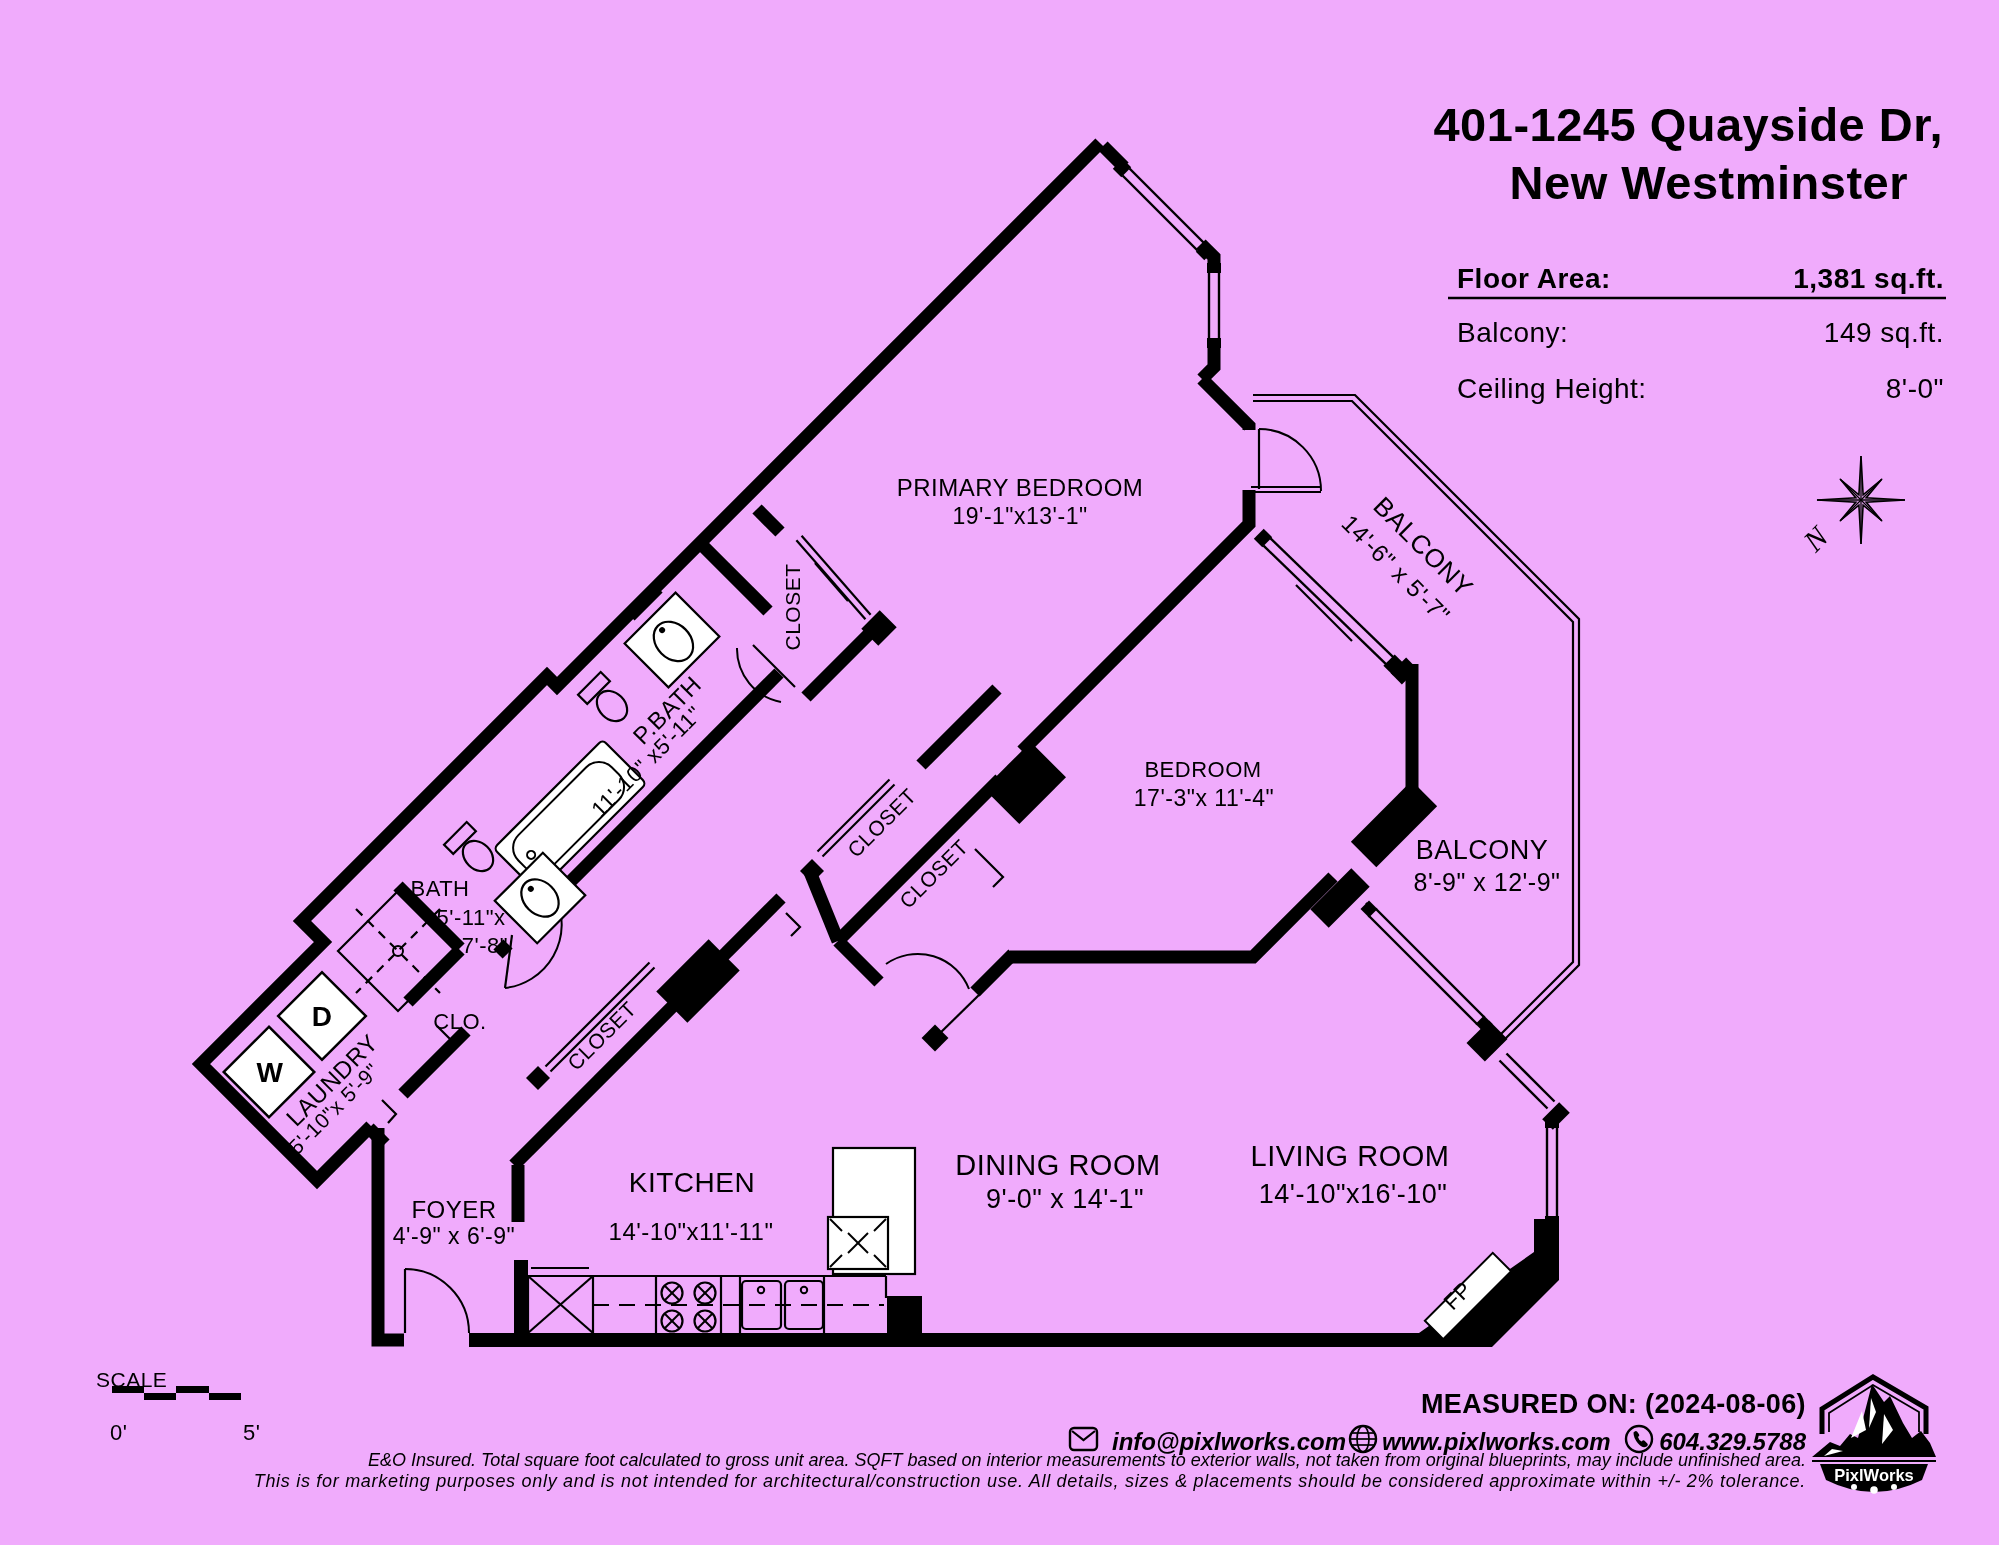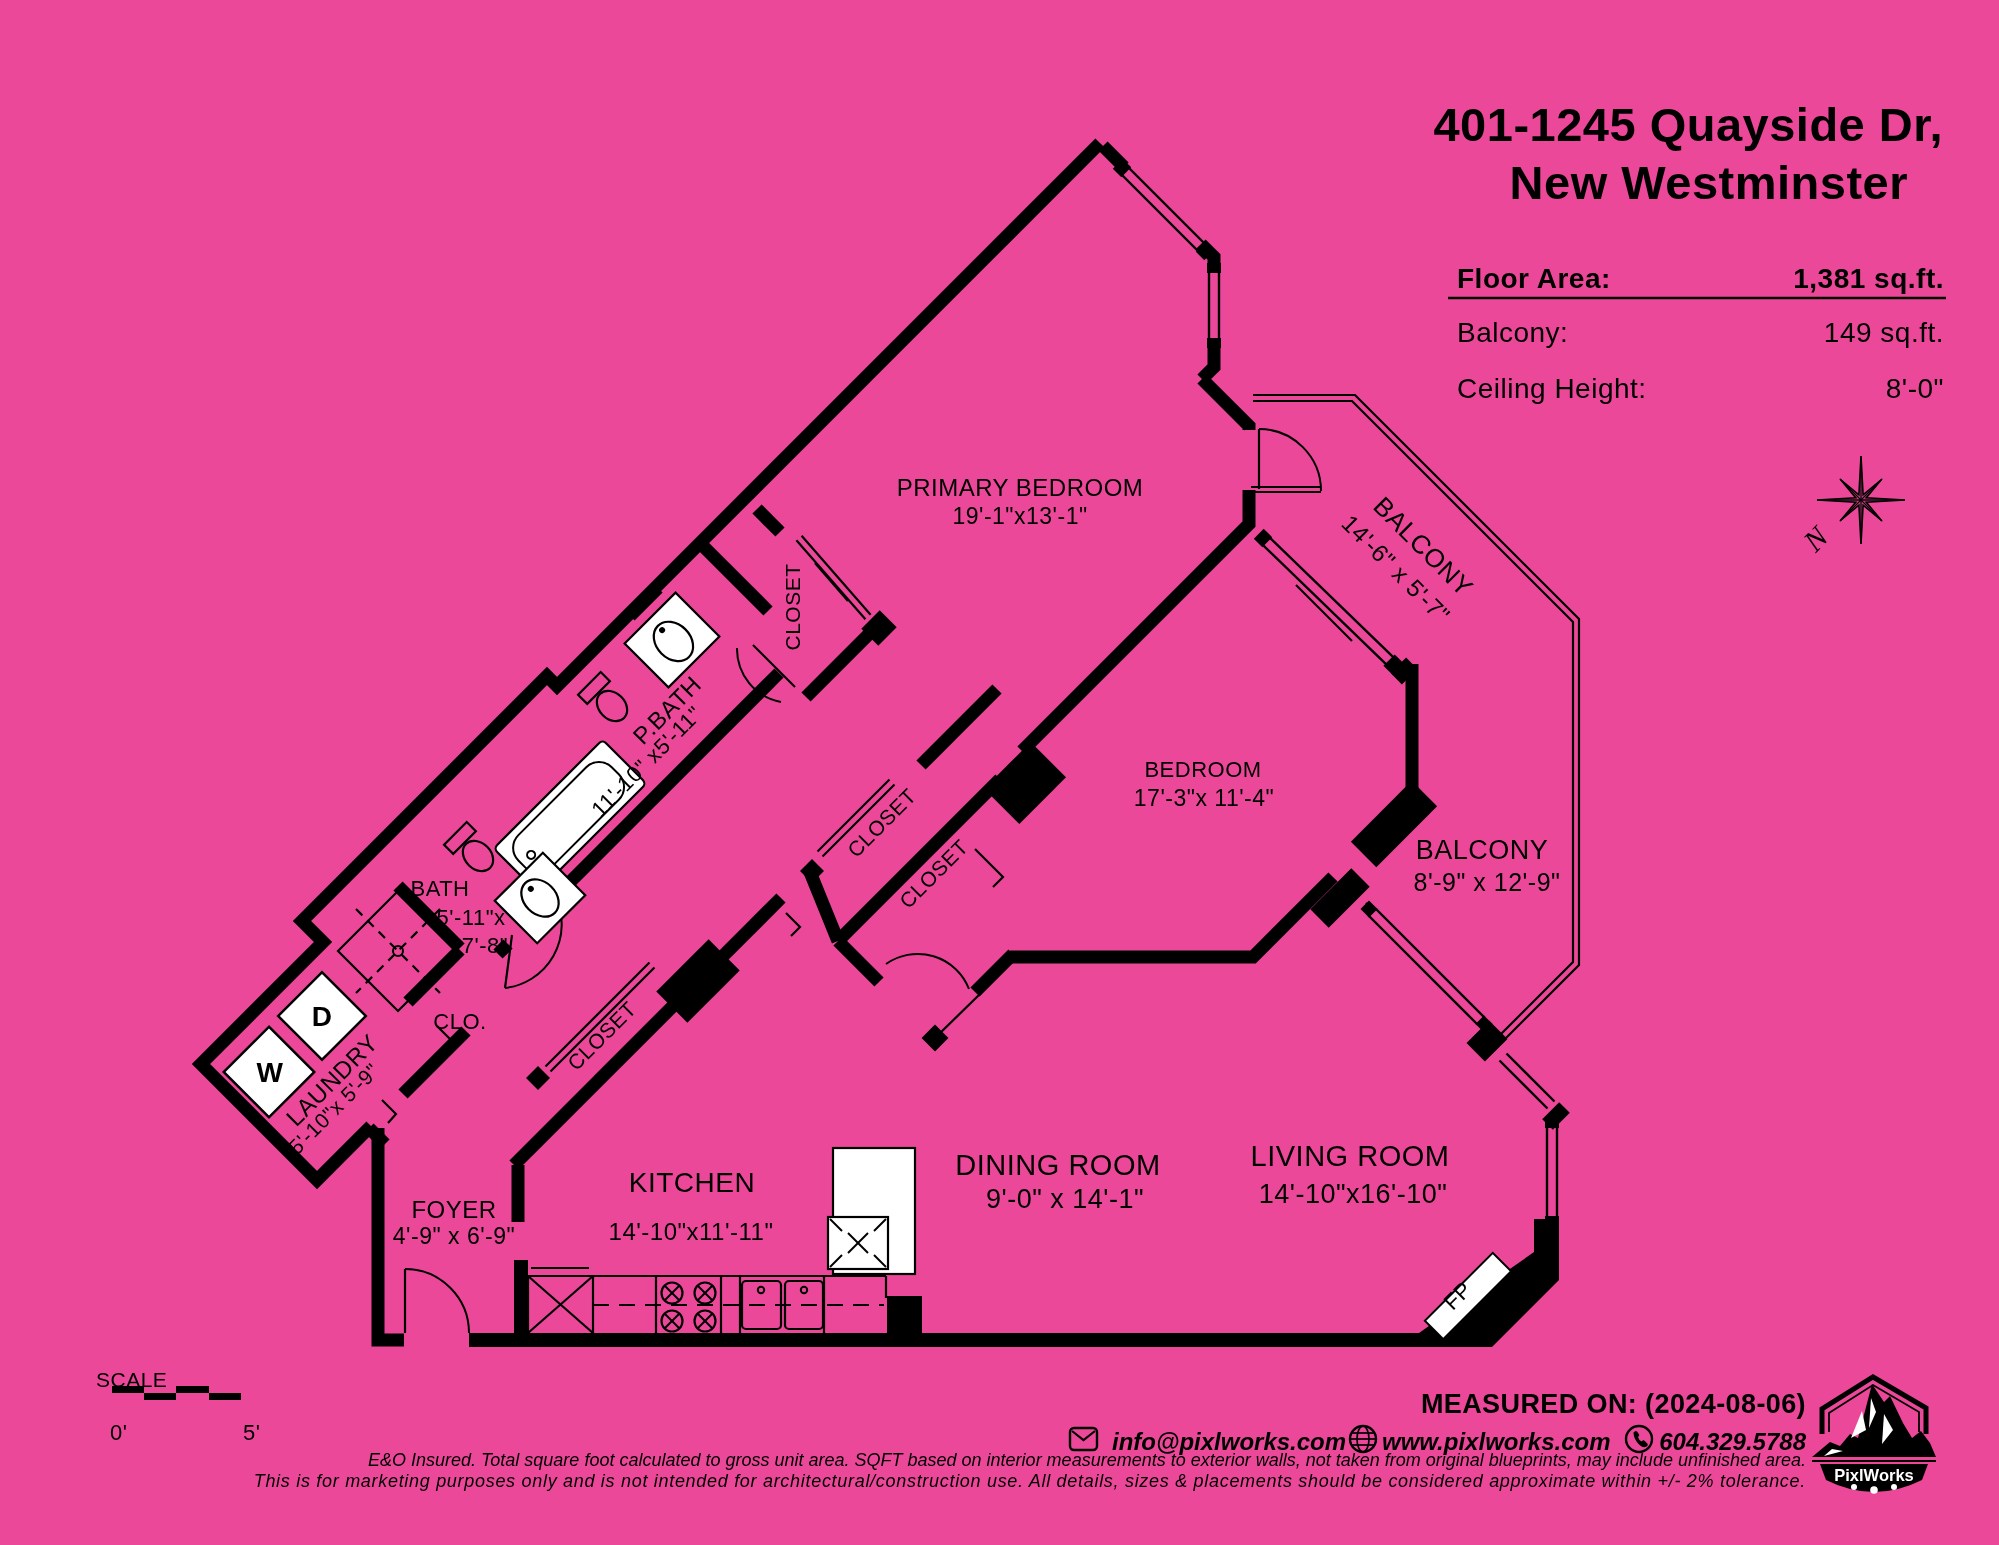--- a/index.html
+++ b/index.html
@@ -1,15 +1,15 @@
 <!DOCTYPE html>
 <html><head><meta charset="utf-8">
 <style>
   html,body { margin:0; padding:0; background:#fff; }
-  #page { position:relative; width:1999px; height:1545px; background:#ec4899; overflow:hidden; }
+  #page { position:relative; width:1999px; height:1545px; background:#f0abfc; overflow:hidden; }
 </style></head>
 <body>
 <div id="page">
 <svg width="1999" height="1545" viewBox="0 0 1999 1545" xmlns="http://www.w3.org/2000/svg">
 <text x="1943" y="141" font-family="Liberation Sans, sans-serif" font-size="47" font-weight="bold" text-anchor="end" letter-spacing="0.5" fill="#000">401-1245 Quayside Dr,</text>
 <text x="1908" y="199" font-family="Liberation Sans, sans-serif" font-size="47" font-weight="bold" text-anchor="end" letter-spacing="0.5" fill="#000">New Westminster</text>
 <text x="1457" y="288" font-family="Liberation Sans, sans-serif" font-size="28" font-weight="bold" text-anchor="start" letter-spacing="0.5" fill="#000">Floor Area:</text>
 <text x="1944" y="288" font-family="Liberation Sans, sans-serif" font-size="28" font-weight="bold" text-anchor="end" letter-spacing="0.5" fill="#000">1,381 sq.ft.</text>
 <path d="M 1448.0,298.0 L 1946.0,298.0" stroke="#000" stroke-width="2.5" fill="none" stroke-linecap="butt" stroke-linejoin="miter"></path>
 <text x="1457" y="342" font-family="Liberation Sans, sans-serif" font-size="28" font-weight="normal" text-anchor="start" letter-spacing="0.5" fill="#000">Balcony:</text>

